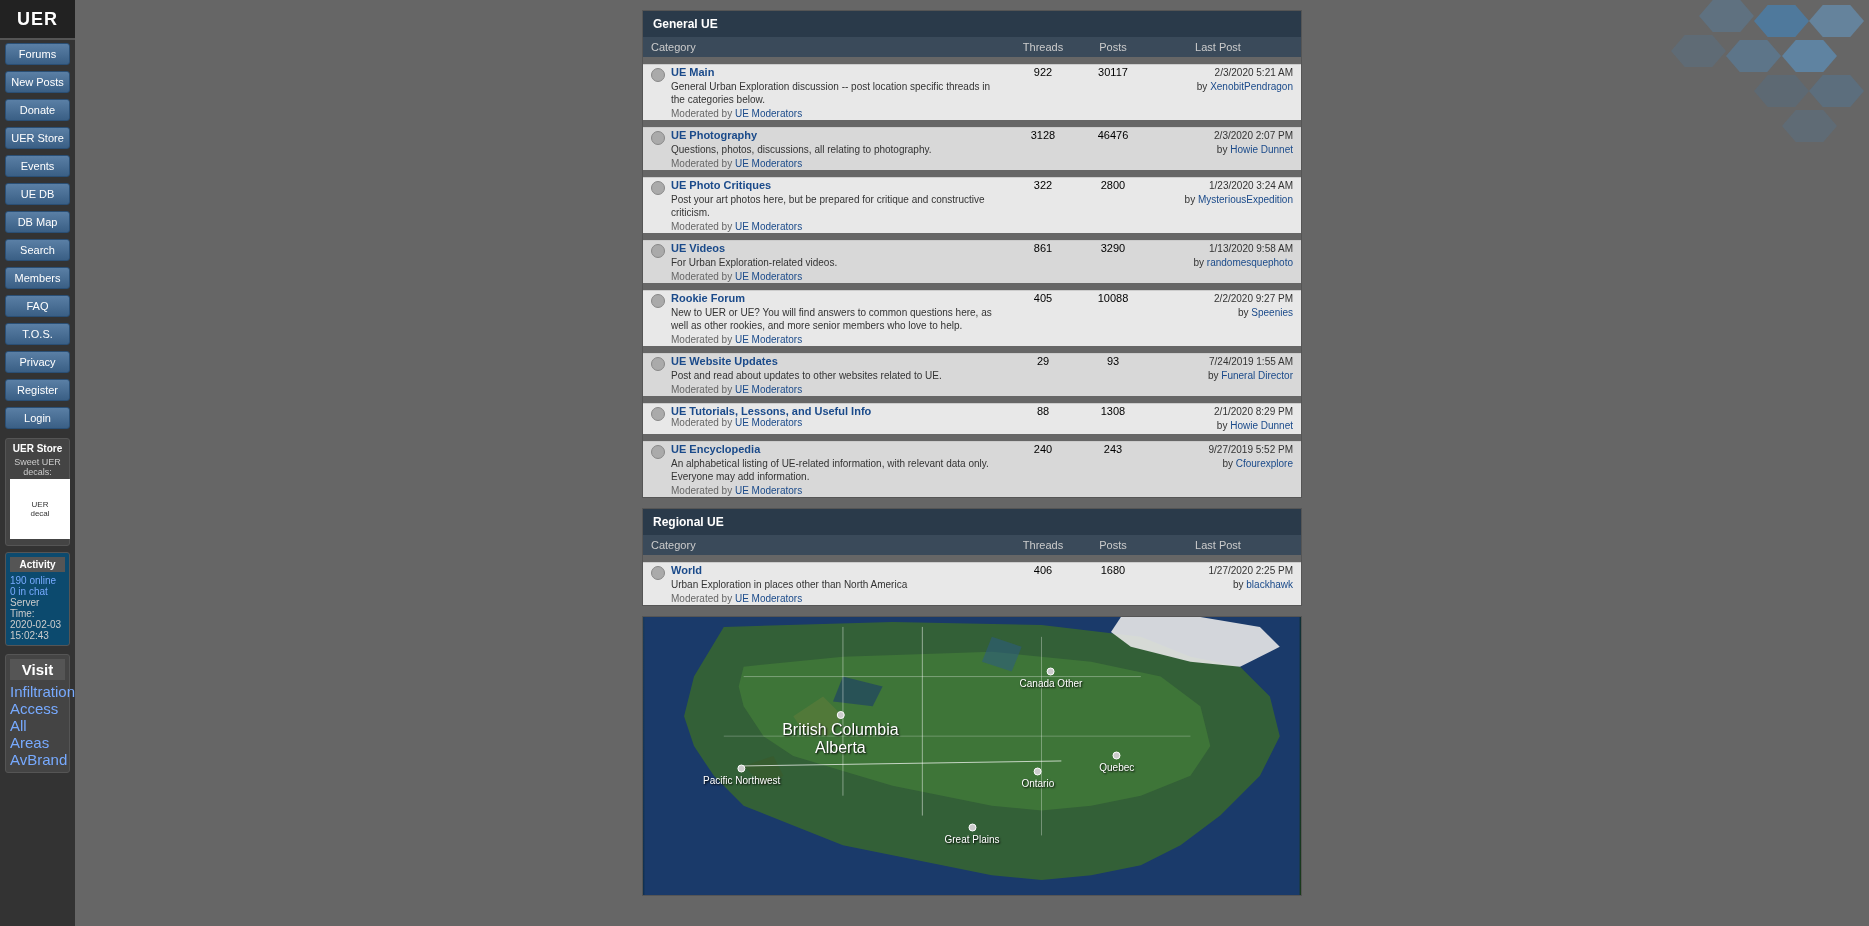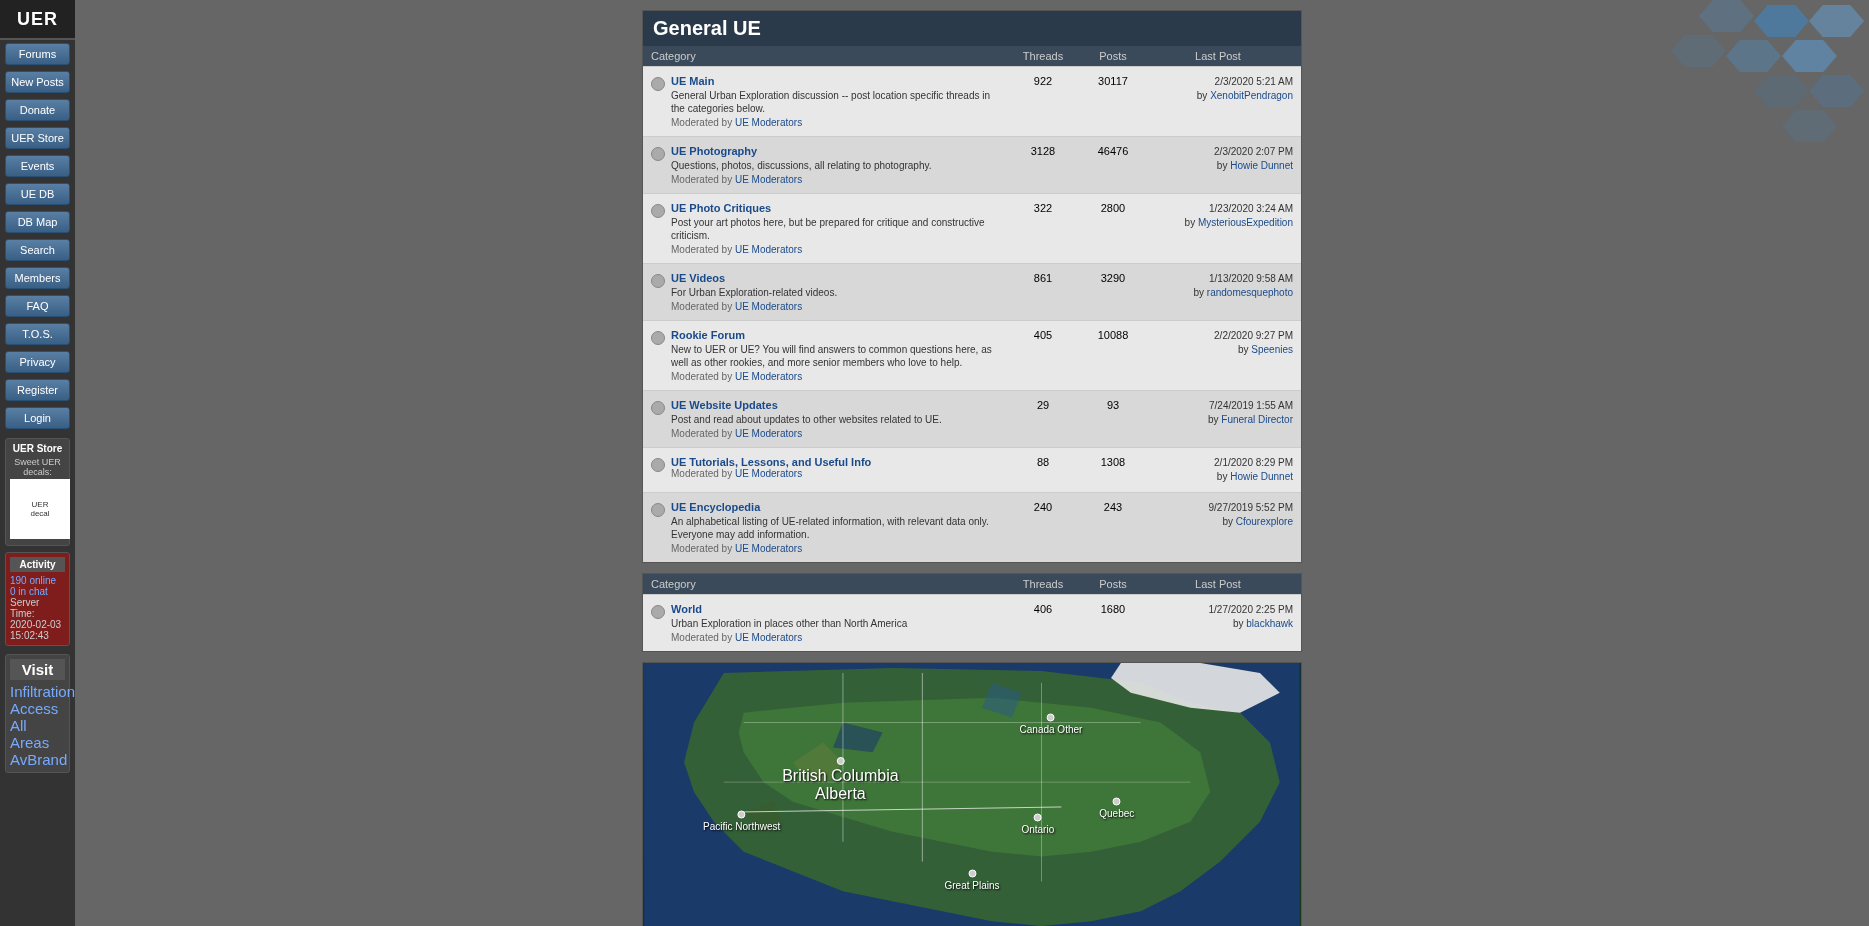--- a/index.html
+++ b/index.html
@@ -69,21 +69,21 @@
       display: flex;
       align-items: center;
       justify-content: center;
       font-size: 9px;
       color: #333;
       overflow: hidden;
     }
     .sidebar-activity {
       width: 65px;
       margin: 4px auto;
-      background-color: #7f1d1d;
+      background-color: #0c4a6e;
       border: 1px solid #555;
       border-radius: 3px;
       padding: 4px;
       color: #ccc;
       font-size: 10px;
       text-align: left;
     }
     .sidebar-activity .title {
       background-color: #555;
       text-align: center;
@@ -131,42 +131,43 @@
 
     
     .forum-section {
       width: 660px;
       margin: 0 auto 10px;
       border: 1px solid #555;
     }
     .section-header {
       background-color: #2a3a4a;
       color: #fff;
-      font-size: 20px;
+      font-size: 12px;
       font-weight: bold;
       padding: 6px 10px;
     }
     .col-header {
       background-color: #3a4a5a;
       color: #ccc;
       display: flex;
       padding: 4px 8px;
       font-size: 11px;
     }
     .col-header .cat { flex: 1; }
     .col-header .threads { width: 80px; text-align: center; }
     .col-header .posts { width: 60px; text-align: center; }
     .col-header .lastpost { width: 150px; text-align: center; }
 
     .forum-row {
       display: flex;
       align-items: flex-start;
-      padding: 8px 8px;
+      padding: 1px 8px;
       border-top: 1px solid #ccc;
       background-color: #e8e8e8;
+      margin-top: 7px;
     }
     .forum-row:nth-child(even) { background-color: #d8d8d8; }
     .forum-row .icon {
       width: 14px;
       height: 14px;
       border-radius: 50%;
       background-color: #aaa;
       border: 1px solid #888;
       flex-shrink: 0;
       margin-top: 2px;
@@ -412,20 +413,21 @@
         <div class="cat-mod">Moderated by <a href="#">UE Moderators</a></div>
       </div>
       <div class="threads">240</div>
       <div class="posts">243</div>
       <div class="lastpost">9/27/2019 5:52 PM<br>by <a href="#">Cfourexplore</a></div>
     </div>
       </div>
   </div>
 
   <div class="forum-section">
+    <div class="section-header">Regional UE</div>
     <div class="col-header">
       <span class="cat">Category</span>
       <span class="threads">Threads</span>
       <span class="posts">Posts</span>
       <span class="lastpost">Last Post</span>
     </div>
     <div id="regional-ue-rows">
         <div class="forum-row">
       <div class="icon"></div>
       <div class="cat-info">

